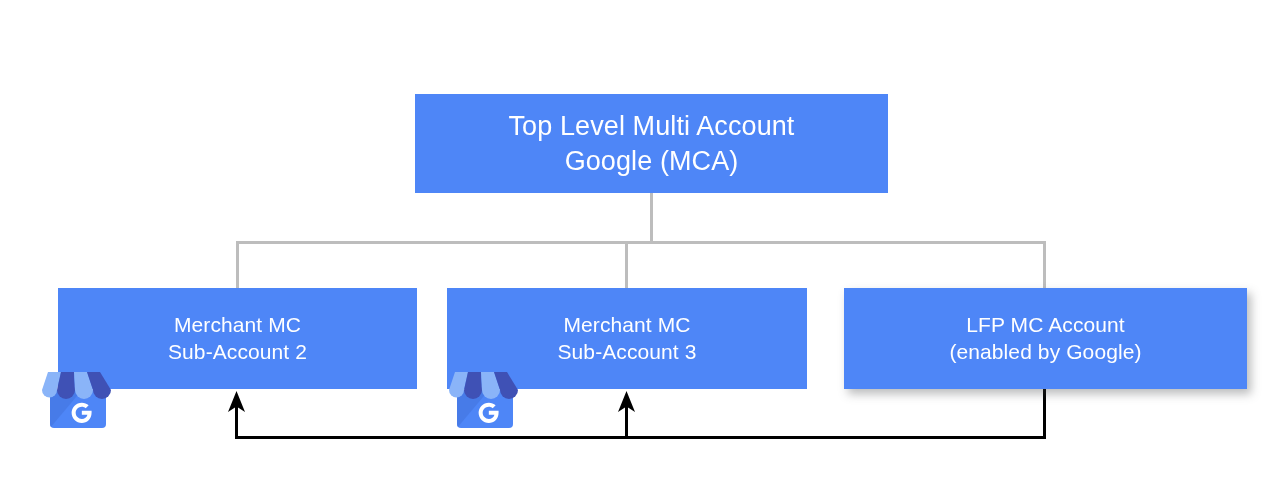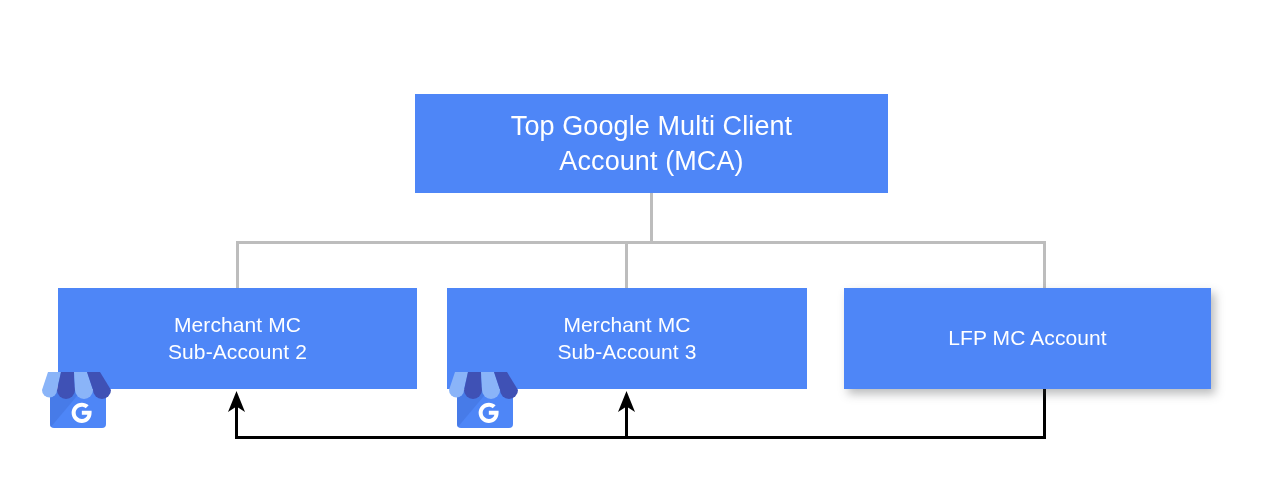--- a/index.html
+++ b/index.html
@@ -61,21 +61,21 @@
   #node-sub2 {
     left: 447px;
     top: 288px;
     width: 360px;
     height: 101px;
     font-size: 21px;
   }
   #node-lfp {
     left: 844px;
     top: 288px;
-    width: 367px;
+    width: 403px;
     height: 101px;
     font-size: 21px;
     box-shadow: 4px 5px 9px rgba(60, 64, 67, 0.35);
   }
   .gmb-icon {
     position: absolute;
     width: 72px;
     height: 64px;
   }
   #gmb-icon-1 {
@@ -106,36 +106,37 @@
       <line x1="236.5" y1="439" x2="236.5" y2="402"></line>
       <line x1="626.5" y1="439" x2="626.5" y2="402"></line>
     </g>
     <g fill="#000000" stroke="none">
       <polygon points="236.5,391 228,412 236.5,406.5 245,412"></polygon>
       <polygon points="626.5,391 618,412 626.5,406.5 635,412"></polygon>
     </g>
   </svg>
 
   <div class="node" id="node-top">
-    <span class="line">Top Google Multi Client</span>
-    <span class="line">Account (MCA)</span>
+    <span class="line">Top Level Multi Account</span>
+    <span class="line">Google (MCA)</span>
   </div>
 
   <div class="node" id="node-sub1">
     <span class="line">Merchant MC</span>
     <span class="line">Sub-Account 2</span>
   </div>
 
   <div class="node" id="node-sub2">
     <span class="line">Merchant MC</span>
     <span class="line">Sub-Account 3</span>
   </div>
 
   <div class="node" id="node-lfp">
     <span class="line">LFP MC Account</span>
+    <span class="line">(enabled by Google)</span>
   </div>
 
   <svg class="gmb-icon" id="gmb-icon-1" viewBox="0 0 72 64" xmlns="http://www.w3.org/2000/svg">
     <defs>
       <clipPath id="storeClip1">
         <rect x="8" y="24" width="56" height="38" rx="4"></rect>
       </clipPath>
     </defs>
     <rect x="8" y="24" width="56" height="38" rx="4" fill="#4e86f7"></rect>
     <polygon points="8,24 40,24 8,62" fill="#4272dd" clip-path="url(#storeClip1)" opacity="0.55"></polygon>

